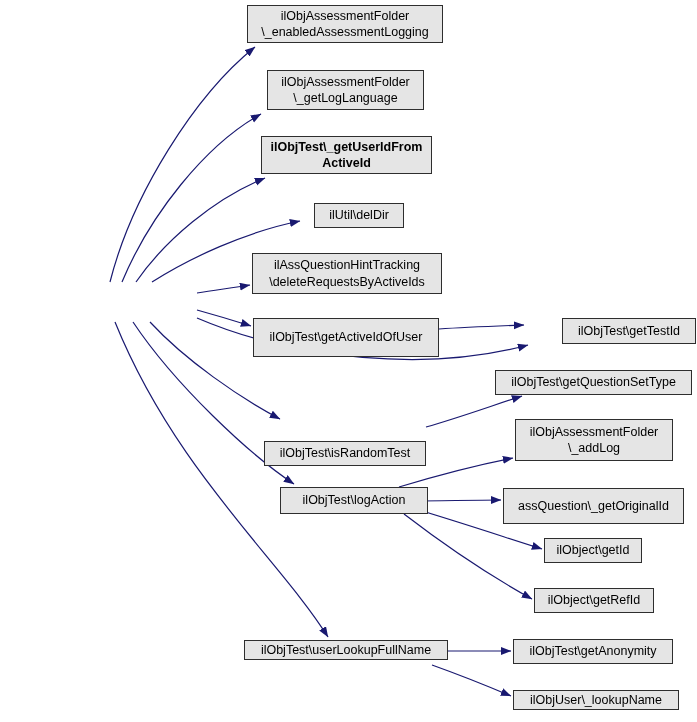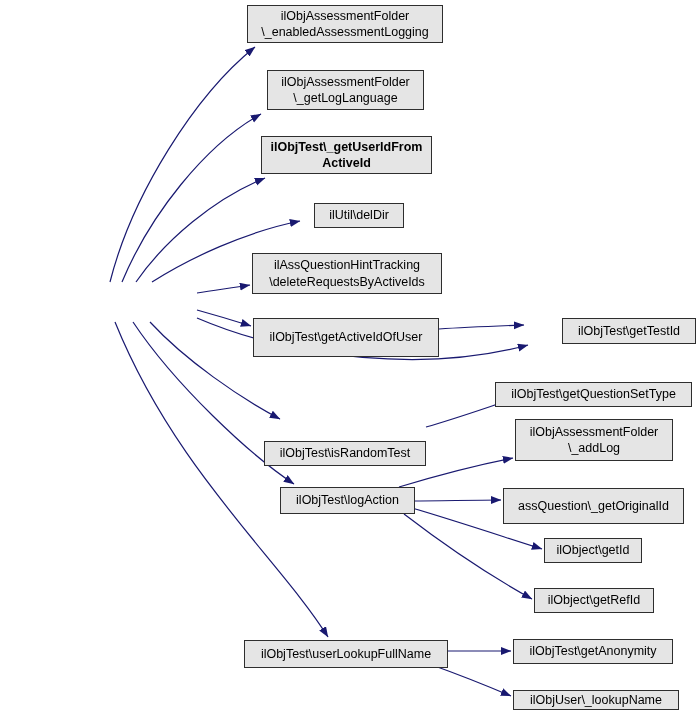--- a/index.html
+++ b/index.html
@@ -110,50 +110,50 @@
   </div>
 
   <div class="node" style="left:253px; top:318px; width:186px; height:39px;">
     <span>ilObjTest\getActiveIdOfUser</span>
   </div>
 
   <div class="node" style="left:526px; top:318px; width:134px; height:26px;margin-left:36px;">
     <span>ilObjTest\getTestId</span>
   </div>
 
-  <div class="node" style="left:495px; top:382px; width:197px; height:25px;">
+  <div class="node" style="left:495px; top:370px; width:197px; height:25px;">
     <span>ilObjTest\getQuestionSetType</span>
   </div>
 
   <div class="node" style="left:264px; top:422px; width:162px; height:25px;margin-top:19px;">
     <span>ilObjTest\isRandomTest</span>
   </div>
 
-  <div class="node" style="left:280px; top:487px; width:135px; height:27px;">
+  <div class="node" style="left:280px; top:487px; width:148px; height:27px;">
     <span>ilObjTest\logAction</span>
   </div>
 
   <div class="node" style="left:515px; top:419px; width:158px; height:42px;">
     <span>ilObjAssessmentFolder</span>
     <span>\_addLog</span>
   </div>
 
   <div class="node" style="left:503px; top:488px; width:181px; height:36px;">
     <span>assQuestion\_getOriginalId</span>
   </div>
 
   <div class="node" style="left:534px; top:588px; width:120px; height:25px;">
     <span>ilObject\getRefId</span>
   </div>
 
   <div class="node" style="left:544px; top:538px; width:98px; height:25px;">
     <span>ilObject\getId</span>
   </div>
 
-  <div class="node" style="left:244px; top:640px; width:204px; height:28px;">
+  <div class="node" style="left:244px; top:640px; width:204px; height:20px;">
     <span>ilObjTest\userLookupFullName</span>
   </div>
 
   <div class="node" style="left:513px; top:639px; width:160px; height:25px;">
     <span>ilObjTest\getAnonymity</span>
   </div>
 
   <div class="node" style="left:513px; top:690px; width:166px; height:20px;">
     <span>ilObjUser\_lookupName</span>
   </div>

